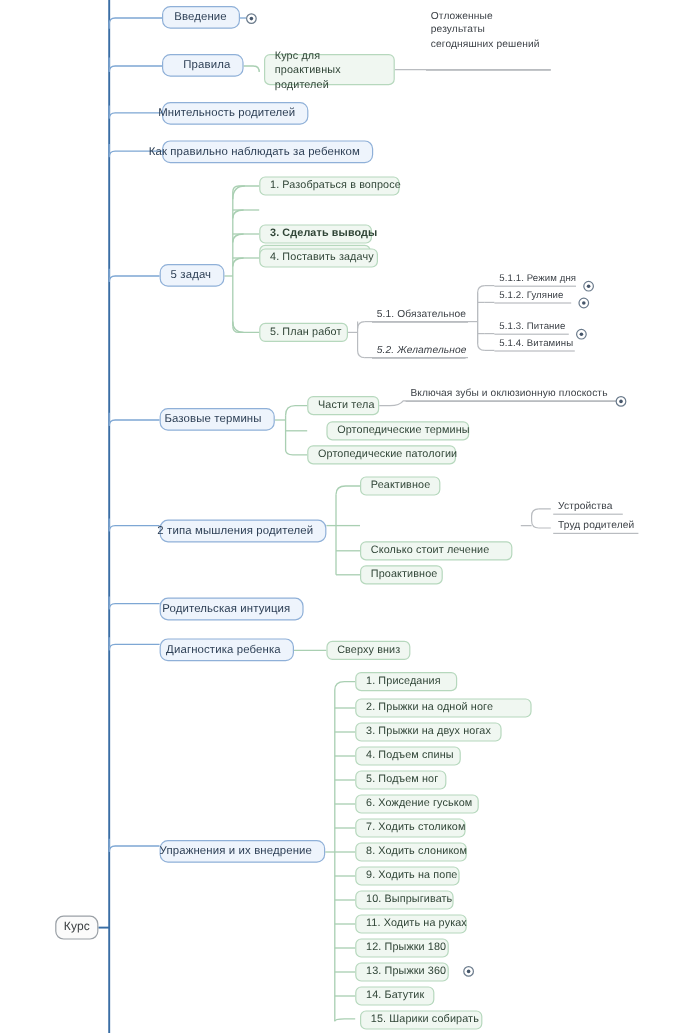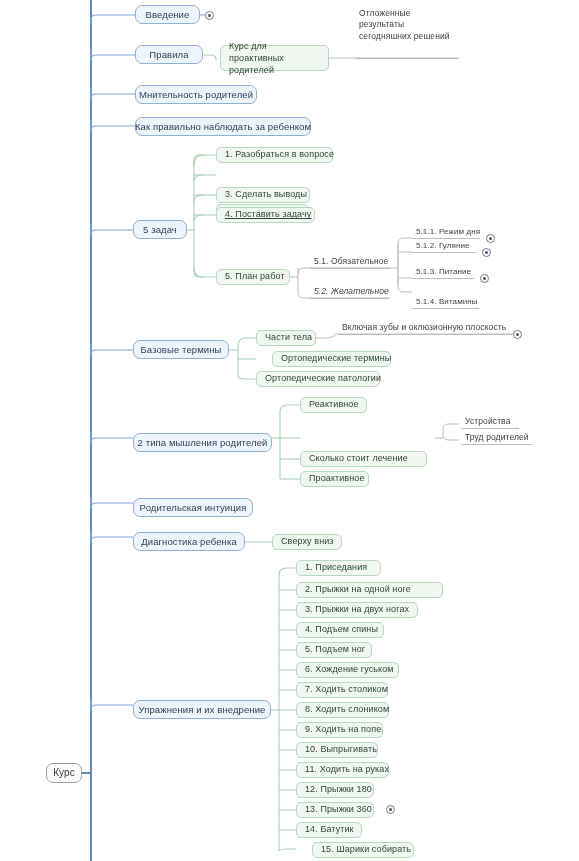--- a/index.html
+++ b/index.html
@@ -40,21 +40,21 @@
     justify-content:center;
   }
   
   .node.blue{
     background:#eef4fc;
     border:1px solid #8fb0d8;
     border-radius:7px;
     color:#2d3f55;
     font-size:9.5px;
     padding:0 10px;
-    justify-content:center;
+    justify-content:flex-end;
   }
   
   .node.green{
     background:#f0f7f1;
     border:1px solid #b6d8bd;
     border-radius:5px;
     color:#2f4436;
     font-size:9px;
     padding:0 8px;
   }
@@ -260,24 +260,24 @@
   <div class="node blue" style="left:133px;top:220px;width:54px;height:19px;">
     <span>5 задач</span>
   </div>
 
   <div class="node green" style="left:216px;top:147px;width:117px;height:16px;">
     <span>1. Разобраться в вопросе</span>
   </div>
   <div class="node green" style="left:216px;top:167px;width:93px;height:16px;margin-top:37px;">
     <span>2. Оценить объект</span>
   </div>
-  <div class="node green" style="left:216px;top:187px;width:94px;height:16px;">
+  <div class="node green" style="left:216px;top:187px;width:94px;height:16px;font-weight:bold;">
     <span>3. Сделать выводы</span>
   </div>
-  <div class="node green" style="left:216px;top:207px;width:99px;height:16px;text-decoration:underline;">
+  <div class="node green" style="left:216px;top:207px;width:99px;height:16px;">
     <span>4. Поставить задачу</span>
   </div>
   <div class="node green" style="left:216px;top:269px;width:74px;height:16px;">
     <span>5. План работ</span>
   </div>
 
   <div class="node line" style="left:310px;top:255px;width:80px;height:14px;">
     <span>5.1. Обязательное</span>
   </div>
   <div class="node line" style="left:310px;top:285px;width:78px;height:14px;font-style:italic;">
@@ -292,21 +292,21 @@
   <div class="node line sm" style="left:412px;top:240px;width:64px;height:13px;">
     <span>5.1.2. Гуляние</span>
   </div>
   <div class="toggle" style="left:482px;top:248px;"></div>
 
   <div class="node line sm" style="left:412px;top:266px;width:62px;height:13px;">
     <span>5.1.3. Питание</span>
   </div>
   <div class="toggle" style="left:480px;top:274px;"></div>
 
-  <div class="node line sm" style="left:412px;top:280px;width:67px;height:13px;margin-top:16px;">
+  <div class="node line sm" style="left:412px;top:280px;width:67px;height:13px;">
     <span>5.1.4. Витамины</span>
   </div>
 
   <div class="node blue" style="left:133px;top:340px;width:96px;height:19px;">
     <span>Базовые термины</span>
   </div>
 
   <div class="node green" style="left:256px;top:330px;width:60px;height:16px;">
     <span>Части тела</span>
   </div>
@@ -393,17 +393,17 @@
   <div class="node green" style="left:296px;top:782px;width:78px;height:16px;">
     <span>12. Прыжки 180</span>
   </div>
   <div class="node green" style="left:296px;top:802px;width:78px;height:16px;">
     <span>13. Прыжки 360</span>
   </div>
   <div class="toggle" style="left:386px;top:805px;"></div>
   <div class="node green" style="left:296px;top:822px;width:66px;height:16px;">
     <span>14. Батутик</span>
   </div>
-  <div class="node green" style="left:312px;top:842px;width:102px;height:16px;">
+  <div class="node green" style="left:300px;top:842px;width:102px;height:16px;">
     <span>15. Шарики собирать</span>
   </div>
 
 </div>
 
 </body></html>

